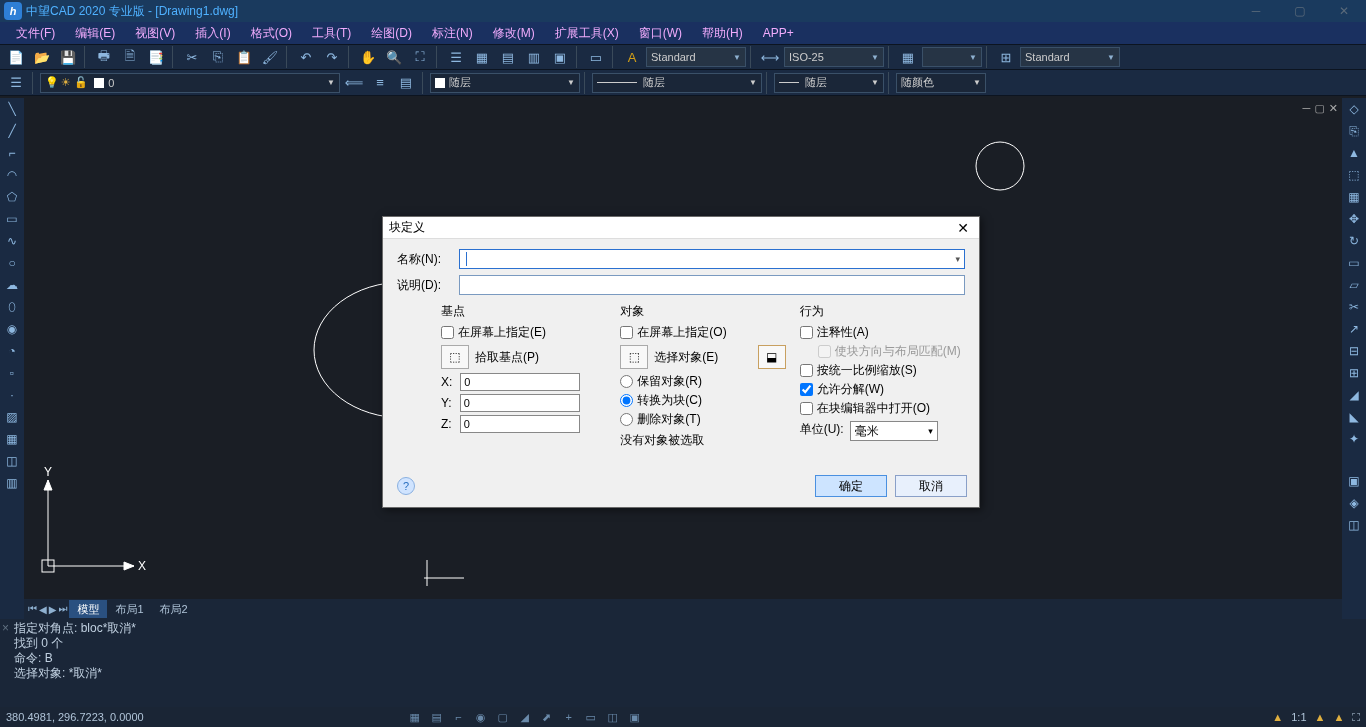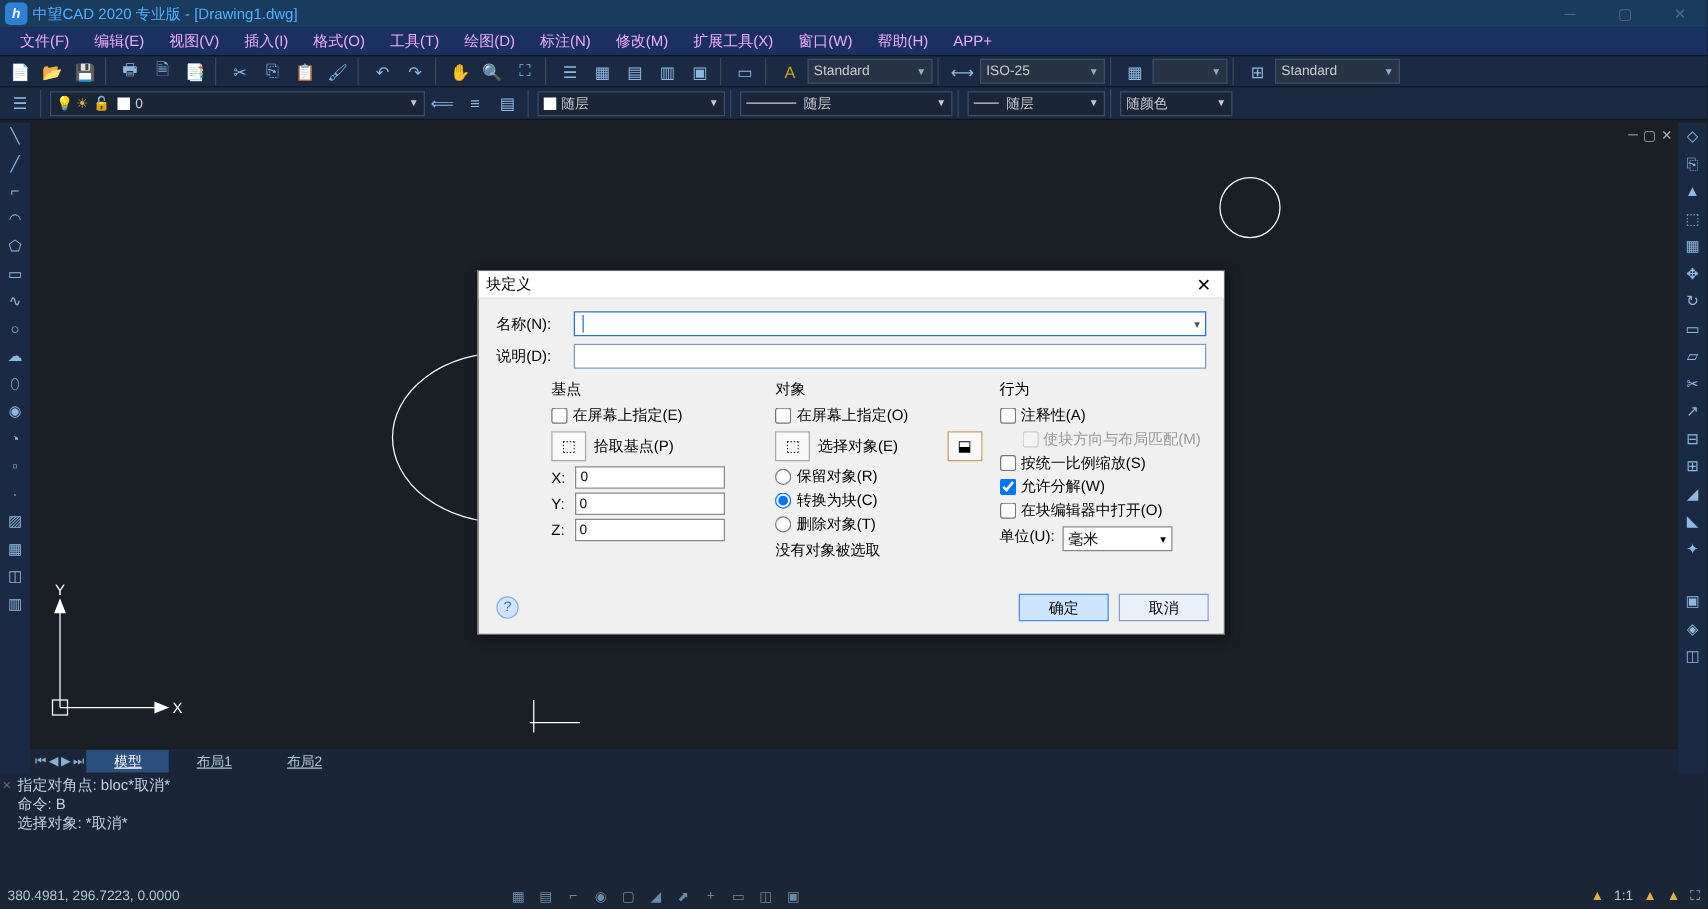--- a/index.html
+++ b/index.html
@@ -32,21 +32,21 @@
 .right-tb { position:absolute; right:0; top:98px; bottom:88px; width:24px; background:#1a2a42; display:flex; flex-direction:column; align-items:center; }
 
 
 .canvas { position:absolute; left:24px; right:24px; top:98px; bottom:128px; background:#1a1e25; }
 .canvas .inner-close { position:absolute; right:4px; top:4px; display:flex; gap:4px; color:#aaa; font-size:11px; }
 .canvas svg.shapes { position:absolute; left:0; top:0; width:100%; height:100%; }
 
 
 .tabs { position:absolute; left:24px; right:24px; bottom:108px; height:20px; background:#1a2638; display:flex; align-items:center; padding:0 4px; }
 .tabs .nav { color:#8eb0d0; font-size:10px; margin-right:2px; }
-.tabs .tab { padding:0 22px; height:18px; display:flex; align-items:center; font-size:11px; color:#b0c4d8;text-decoration:underline; }
+.tabs .tab { padding:0 8px; height:18px; display:flex; align-items:center; font-size:11px; color:#b0c4d8; }
 .tabs .tab.active { background:#2a5080; color:#fff; }
 
 
 .cmd { position:absolute; left:0; right:0; bottom:20px; height:88px; background:#1a2638; color:#c0d0e0; font-family:Consolas,monospace; font-size:12px; padding:2px 6px; line-height:15px; overflow:hidden; }
 .cmd .x { position:absolute; left:2px; top:2px; color:#607080; }
 
 
 .statusbar { position:absolute; left:0; right:0; bottom:0; height:20px; background:#1a2535; display:flex; align-items:center; color:#b0c4d8; font-size:11px; padding:0 6px; }
 .statusbar .btns { display:flex; gap:0; margin-left:260px; }
 .statusbar .sb { width:22px; height:18px; display:flex; align-items:center; justify-content:center; color:#6a8aaa; border:1px solid transparent; }
@@ -279,20 +279,21 @@
   <span class="nav">⏭</span>
   <div class="tab active">模型</div>
   <div class="tab">布局1</div>
   <div class="tab">布局2</div>
 </div>
 
 <div class="cmd">
   <span class="x">×</span>
   <div style="margin-left:8px">
     <div>指定对角点:  bloc*取消*</div>
+    <div>找到  0 个</div>
     <div>命令: B</div>
     <div>选择对象: *取消*</div>
   </div>
 
 </div>
 
 <div class="statusbar">
   <span>380.4981, 296.7223, 0.0000</span>
   <div class="btns">
     <div class="sb">▦</div>

